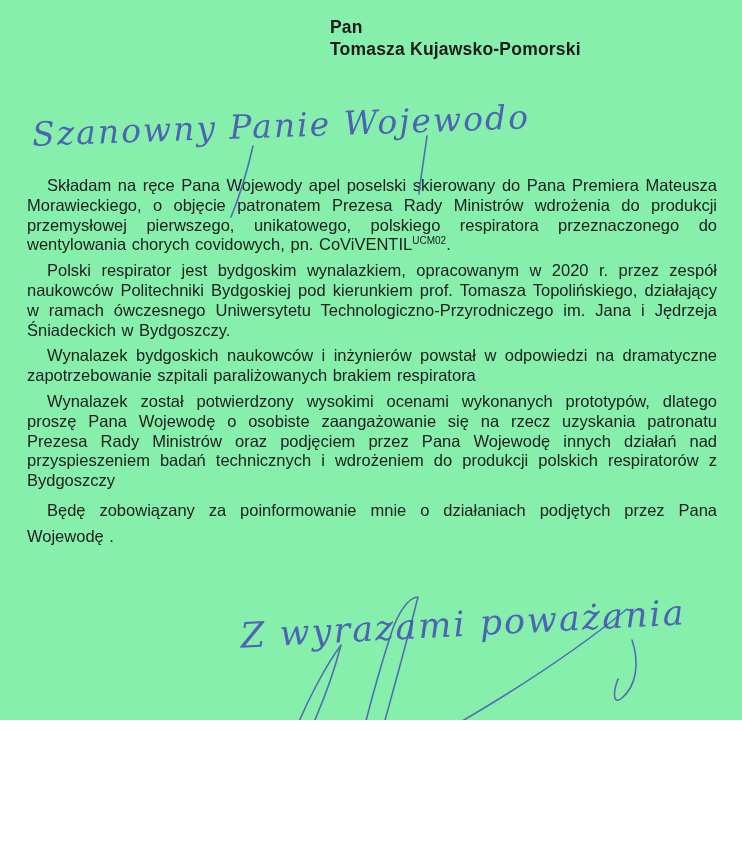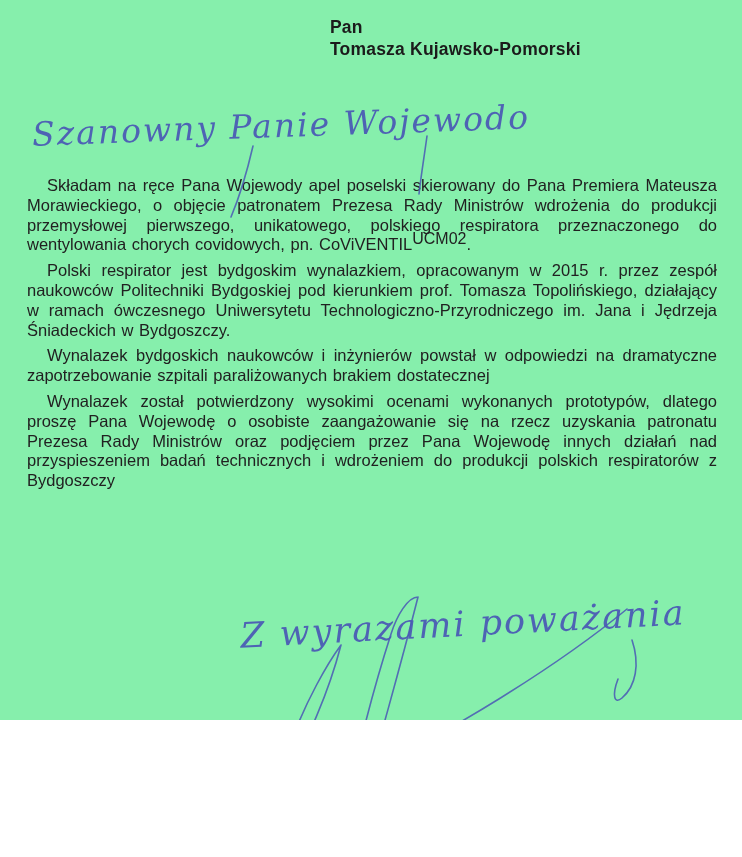--- a/index.html
+++ b/index.html
@@ -58,21 +58,21 @@
     padding: 0;
     text-align: justify;
     text-indent: 20px;
     font-size: 16.5px;
     line-height: 19.8px;
     word-spacing: 1px;
     color: #212121;
   }
   .letter-body p + p { margin-top: 6px; }
   .letter-body p.wide-leading { line-height: 26px; }
-  sup { font-size: 16px; line-height: 0; }
+  sup { font-size: 10px; line-height: 0; }
   
   .sig-title {
     position: absolute;
     left: 365px;
     top: 730px;
     font-size: 12.5px;
     font-weight: bold;
     letter-spacing: 0.5px;
     color: #313131;
   }
@@ -108,23 +108,24 @@
 
   <div class="recipient">
     <div>Pan</div>
     <div>Tomasza Kujawsko-Pomorski</div>
   </div>
 
   <div class="handwriting greeting">Szanowny Panie Wojewodo</div>
 
   <div class="letter-body">
     <p><span>Składam na ręce Pana Wojewody apel poselski skierowany do Pana Premiera Mateusza Morawieckiego, o objęcie patronatem Prezesa Rady Ministrów wdrożenia do produkcji przemysłowej pierwszego, unikatowego, polskiego respiratora przeznaczonego do wentylowania chorych covidowych, pn. CoViVENTIL</span><sup>UCM02</sup><span>.</span></p>
-    <p>Polski respirator jest bydgoskim wynalazkiem, opracowanym w 2015 r. przez zespół naukowców Politechniki Bydgoskiej pod kierunkiem prof. Tomasza Topolińskiego, działający w ramach ówczesnego Uniwersytetu Technologiczno-Przyrodniczego im. Jana i Jędrzeja Śniadeckich w Bydgoszczy.</p>
-    <p><span>Wynalazek bydgoskich naukowców i inżynierów powstał w odpowiedzi na dramatyczne zapotrzebowanie szpitali paraliżowanych brakiem dostatecznej</span><br></p>
+    <p>Polski respirator jest bydgoskim wynalazkiem, opracowanym w 2020 r. przez zespół naukowców Politechniki Bydgoskiej pod kierunkiem prof. Tomasza Topolińskiego, działający w ramach ówczesnego Uniwersytetu Technologiczno-Przyrodniczego im. Jana i Jędrzeja Śniadeckich w Bydgoszczy.</p>
+    <p><span>Wynalazek bydgoskich naukowców i inżynierów powstał w odpowiedzi na dramatyczne zapotrzebowanie szpitali paraliżowanych brakiem respiratora</span><br></p>
     <p>Wynalazek został potwierdzony wysokimi ocenami wykonanych prototypów, dlatego proszę Pana Wojewodę o osobiste zaangażowanie się na rzecz uzyskania patronatu Prezesa Rady Ministrów oraz podjęciem przez Pana Wojewodę innych działań nad przyspieszeniem badań technicznych i wdrożeniem do produkcji polskich respiratorów z Bydgoszczy</p>
+    <p class="wide-leading">Będę zobowiązany za poinformowanie mnie o działaniach podjętych przez Pana Wojewodę .</p>
   </div>
 
   <div class="handwriting closing">Z wyrazami poważania</div>
 
   <div class="sig-title">POSEŁ NA SEJM RP</div>
   <div class="dotted-line"></div>
   <div class="sig-name">Jan Szopiński</div>
 
   <svg class="ink-overlay" viewBox="0 0 742 857" xmlns="http://www.w3.org/2000/svg">
     <g stroke="#4a58b5" stroke-width="1.6" fill="none" stroke-linecap="round" opacity="0.85">

